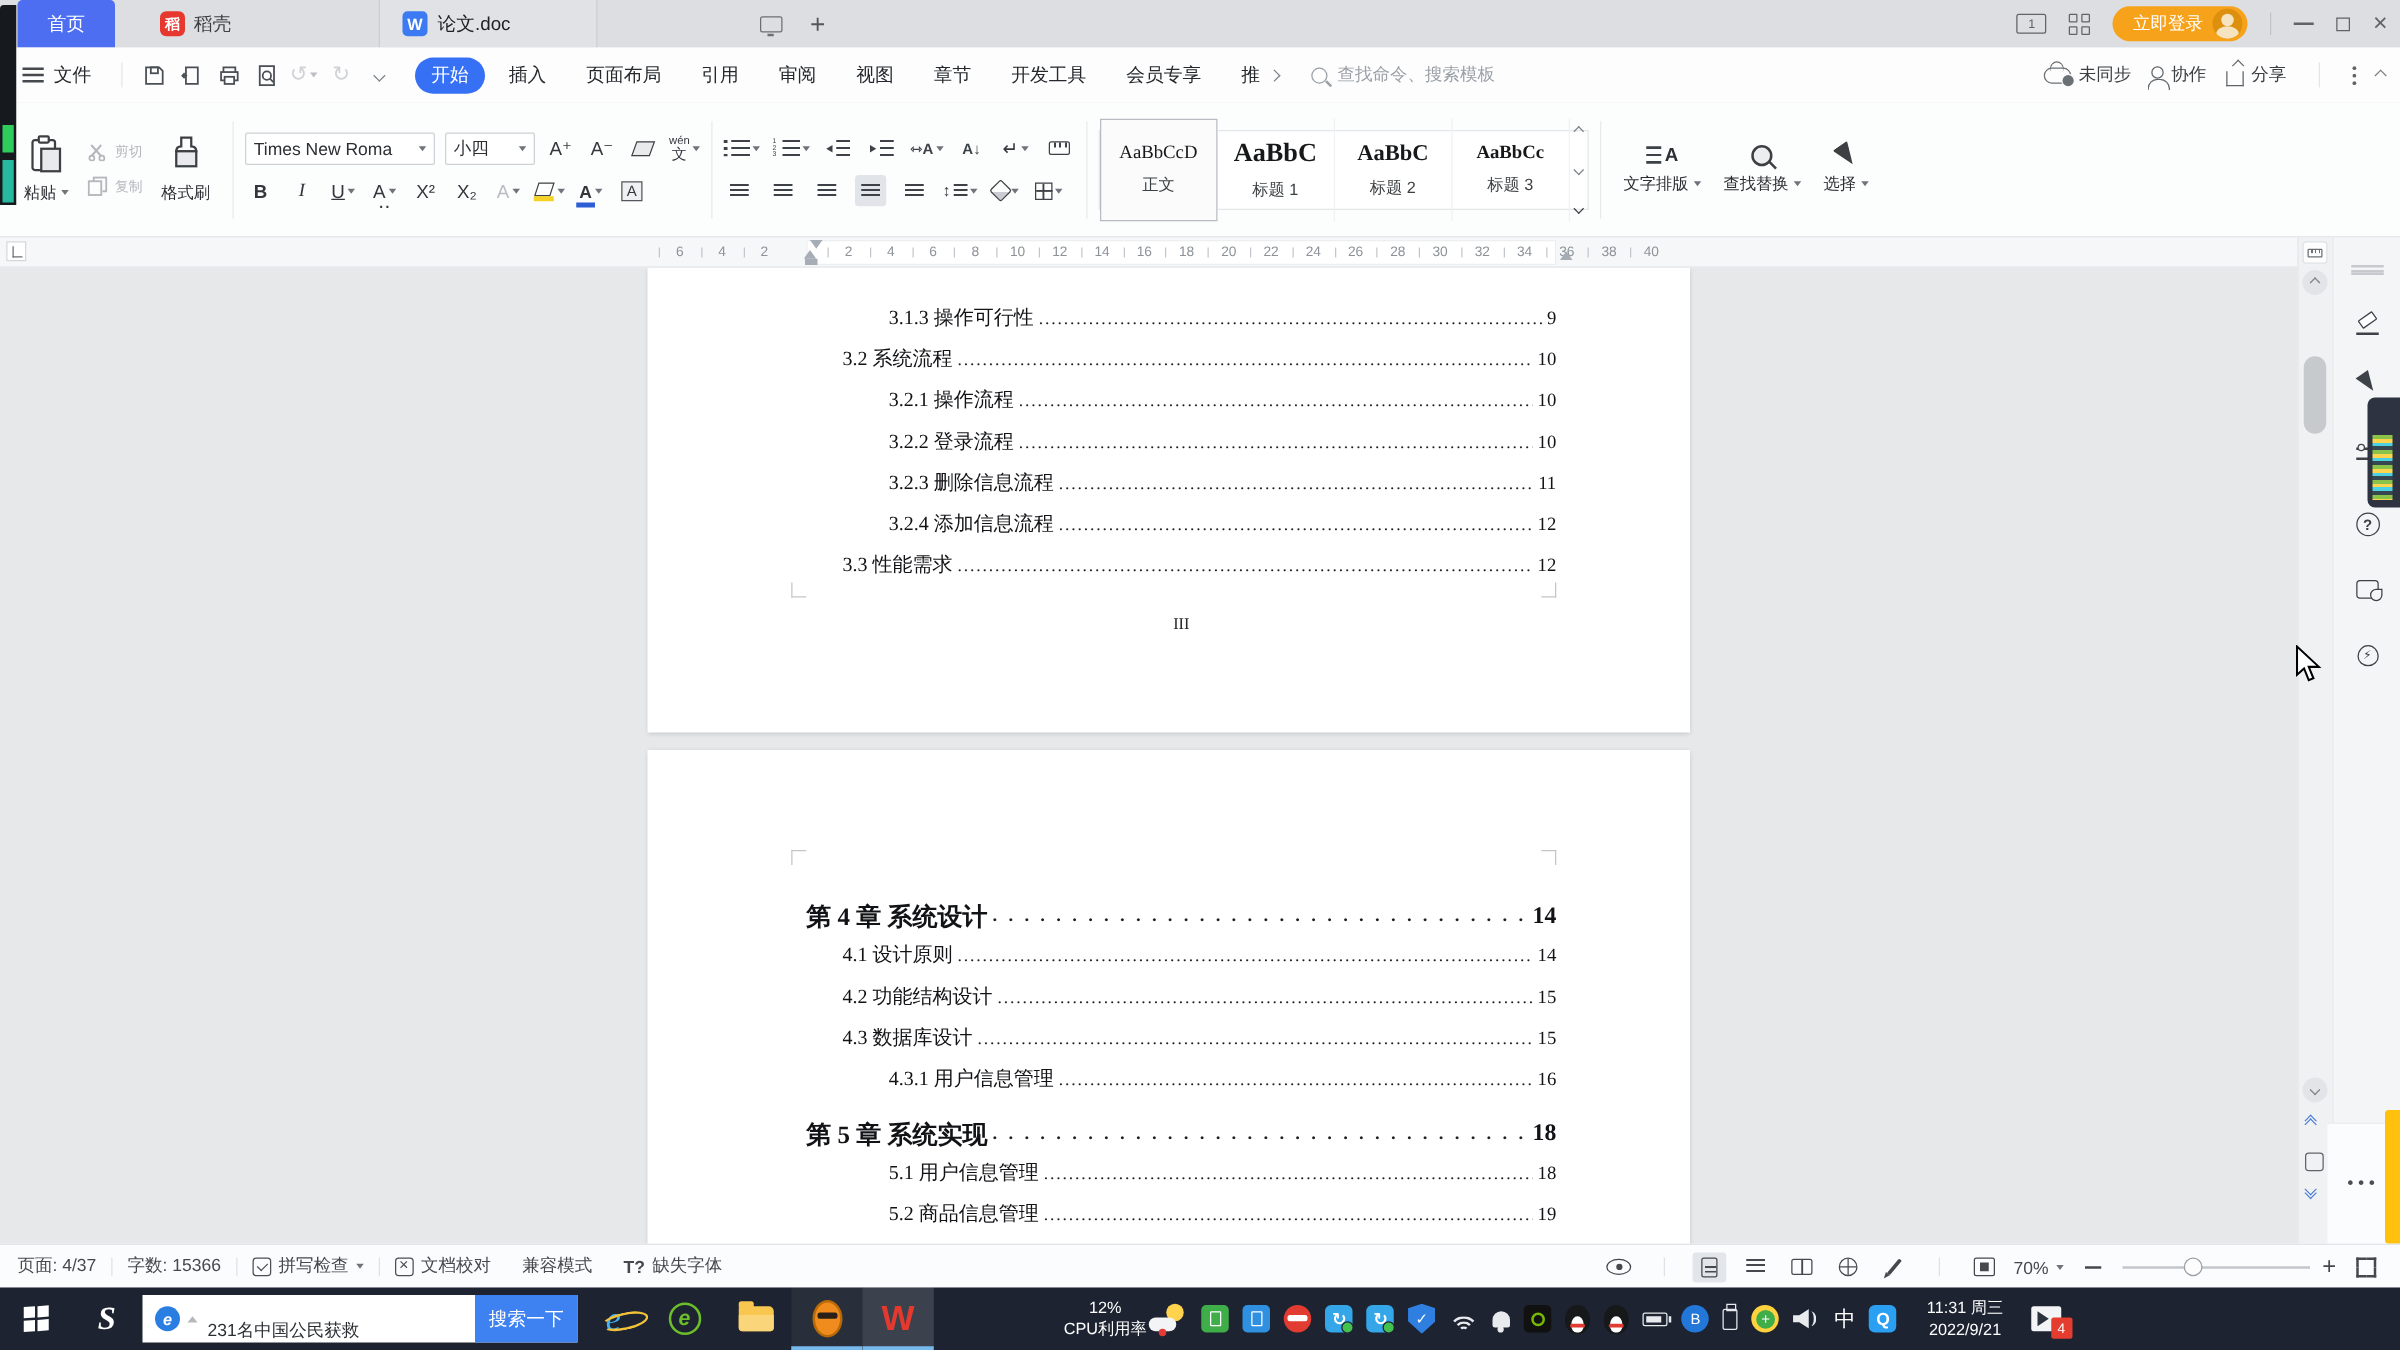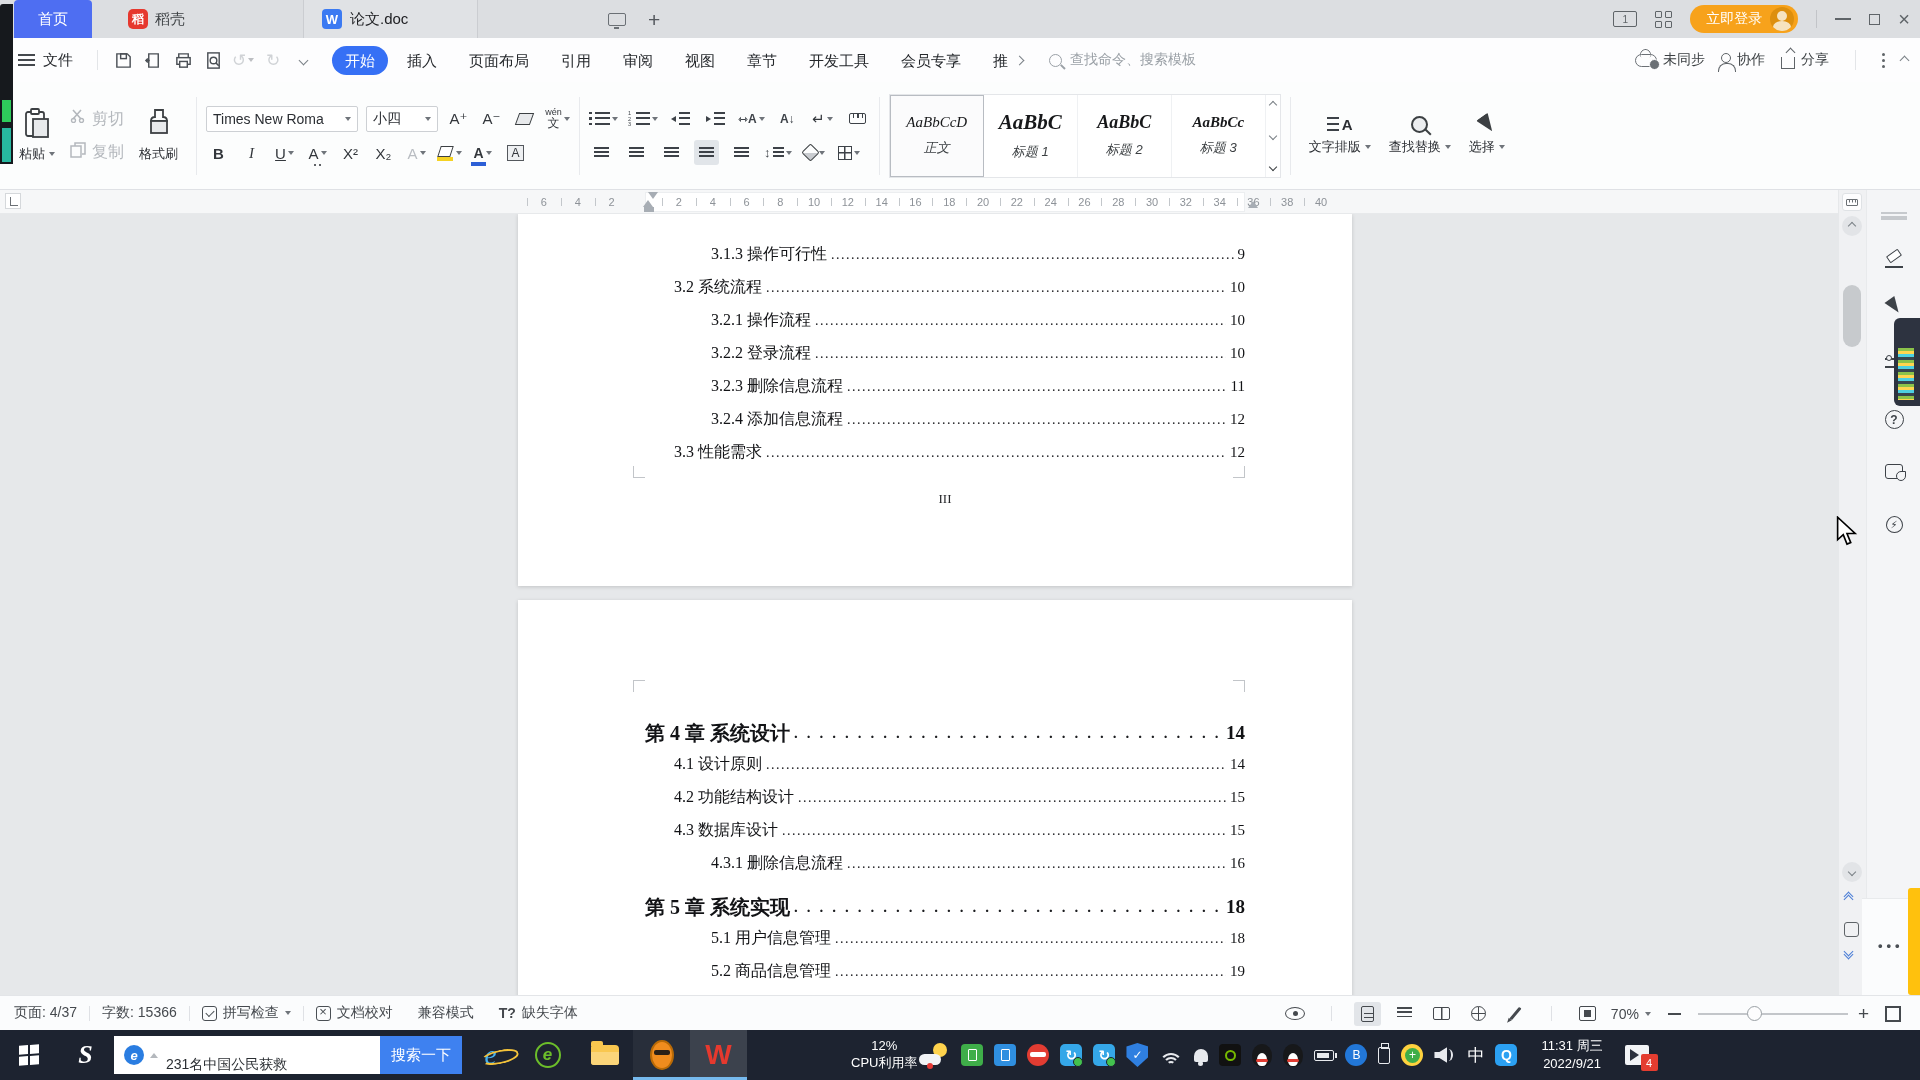--- a/index.html
+++ b/index.html
@@ -64,21 +64,21 @@
   .kebab{display:flex;flex-direction:column;gap:3px;}
   .kebab i{width:3px;height:3px;border-radius:50%;background:#5f6468;display:block;}
 
   
   .ribbon{position:absolute;left:0;top:82px;width:1920px;height:108px;background:#fcfdfd;border-bottom:1px solid #dfe1e5;display:flex;align-items:center;padding:0 10px;}
   .rgroup{display:flex;align-items:center;height:92px;}
   .rsep{width:1px;height:78px;background:#e8eaed;margin:0 9px;}
   .bigbtn{display:flex;flex-direction:column;align-items:center;justify-content:center;gap:5px;padding:0 9px;height:84px;font-size:13px;color:#2b2e33;}
   .bigbtn .lbl{display:flex;align-items:center;gap:4px;}
   .smallcol{display:flex;flex-direction:column;gap:12px;margin:0 6px;}
-  .srow{display:flex;align-items:flex-start;gap:6px;font-size:16px;color:#b4b8bd;}
+  .srow{display:flex;align-items:flex-end;gap:6px;font-size:11px;color:#b4b8bd;}
   .fontcol{display:flex;flex-direction:column;gap:9px;}
   .frow{display:flex;align-items:center;gap:8px;}
   .combo{height:26px;border:1px solid #cdd0d4;border-radius:2px;background:#fff;display:flex;align-items:center;font-size:14px;color:#2b2e33;padding:0 6px;justify-content:space-between;gap:6px;}
   .combo.fname{width:152px;}
   .combo.fsize{width:72px;}
   .tbtn{min-width:25px;height:25px;display:flex;align-items:center;justify-content:center;font-size:15px;color:#33373c;gap:2px;border-radius:3px;}
   .tbtn.active{background:#e1e5e9;}
   .tbtn.dis{color:#b9bdc2;}
   .bold{font-weight:bold;}
   .ital{font-style:italic;font-family:"Liberation Serif",serif;}
@@ -102,21 +102,21 @@
   .ico-ind::before{content:"";position:absolute;left:-8px;top:4px;border-top:3.5px solid transparent;border-bottom:3.5px solid transparent;}
   .ico-ind.out::before{border-right:5px solid #3d4248;}
   .ico-ind.in::before{border-left:5px solid #3d4248;}
   .ico-al{width:15px;height:12px;background:repeating-linear-gradient(to bottom,#3d4248 0 1.6px,transparent 1.6px 4.1px);}
   .ico-lsp{display:flex;align-items:center;gap:2px;font-size:11px;color:#3d4248;}
   .ico-lsp b{font-weight:normal;font-size:13px;}
   .bucket{width:13px;height:13px;border:1.6px solid #3c4043;transform:rotate(45deg);border-radius:2px;background:linear-gradient(135deg,transparent 55%,#c9ccd0 55%);}
   .ico-border{width:14px;height:14px;border:1.5px solid #3d4248;background:linear-gradient(#3d4248,#3d4248) center/14px 1.5px no-repeat,linear-gradient(#3d4248,#3d4248) center/1.5px 14px no-repeat;}
   .ico-ruler{width:17px;height:11px;border:1.5px solid #3d4248;border-radius:2px;background:repeating-linear-gradient(to right,transparent 0 3px,#3d4248 3px 4.5px) top/100% 4px no-repeat;}
   .ico-sort{font-size:12px;color:#3d4248;font-weight:bold;}
-  .styles-gallery{display:flex;align-items:center;border:1px solid #e4e6e9;background:#fff;height:84px;font-style:italic;}
+  .styles-gallery{display:flex;align-items:center;border:1px solid #e4e6e9;background:#fff;height:64px;}
   .style-card{width:94px;height:82px;display:flex;flex-direction:column;align-items:center;justify-content:center;gap:8px;border-right:1px solid #eff1f3;}
   .style-card.sel{border:1px solid #b8bcc2;background:#fbfbfc;}
   .sprev{font-family:"Liberation Serif","DejaVu Serif",serif;font-size:15px;color:#17181a;white-space:nowrap;}
   .sprev.h1{font-size:21px;font-weight:bold;}
   .sprev.h2{font-size:18px;font-weight:bold;}
   .sprev.h3{font-size:15px;font-weight:bold;}
   .slabel{font-size:13px;color:#3c4043;}
   .gal-arrows{display:flex;flex-direction:column;justify-content:space-between;height:72px;padding:2px 4px;}
   .ico-lines-a{display:flex;align-items:center;gap:3px;}
   .ico-lines-a .bars{width:12px;height:14px;background:repeating-linear-gradient(to bottom,#3d4248 0 2px,transparent 2px 6px);}
@@ -731,21 +731,21 @@
           <span>4.2 功能结构设计</span>
           <span class="lead">....................................................................................................................................................................................................................................................................</span>
           <span class="pg">15</span>
         </div>
       <div class="toc-line lvl1">
           <span>4.3 数据库设计</span>
           <span class="lead">....................................................................................................................................................................................................................................................................</span>
           <span class="pg">15</span>
         </div>
       <div class="toc-line lvl2">
-          <span>4.3.1 删除信息流程</span>
+          <span>4.3.1 用户信息管理</span>
           <span class="lead">....................................................................................................................................................................................................................................................................</span>
           <span class="pg">16</span>
         </div>
       <div class="toc-line ch">
           <span>第 5 章 系统实现</span>
           <span class="lead">....................................................................................................................................................................................................................................................................</span>
           <span class="pg">18</span>
         </div>
       <div class="toc-line lvl2">
           <span>5.1 用户信息管理</span>

